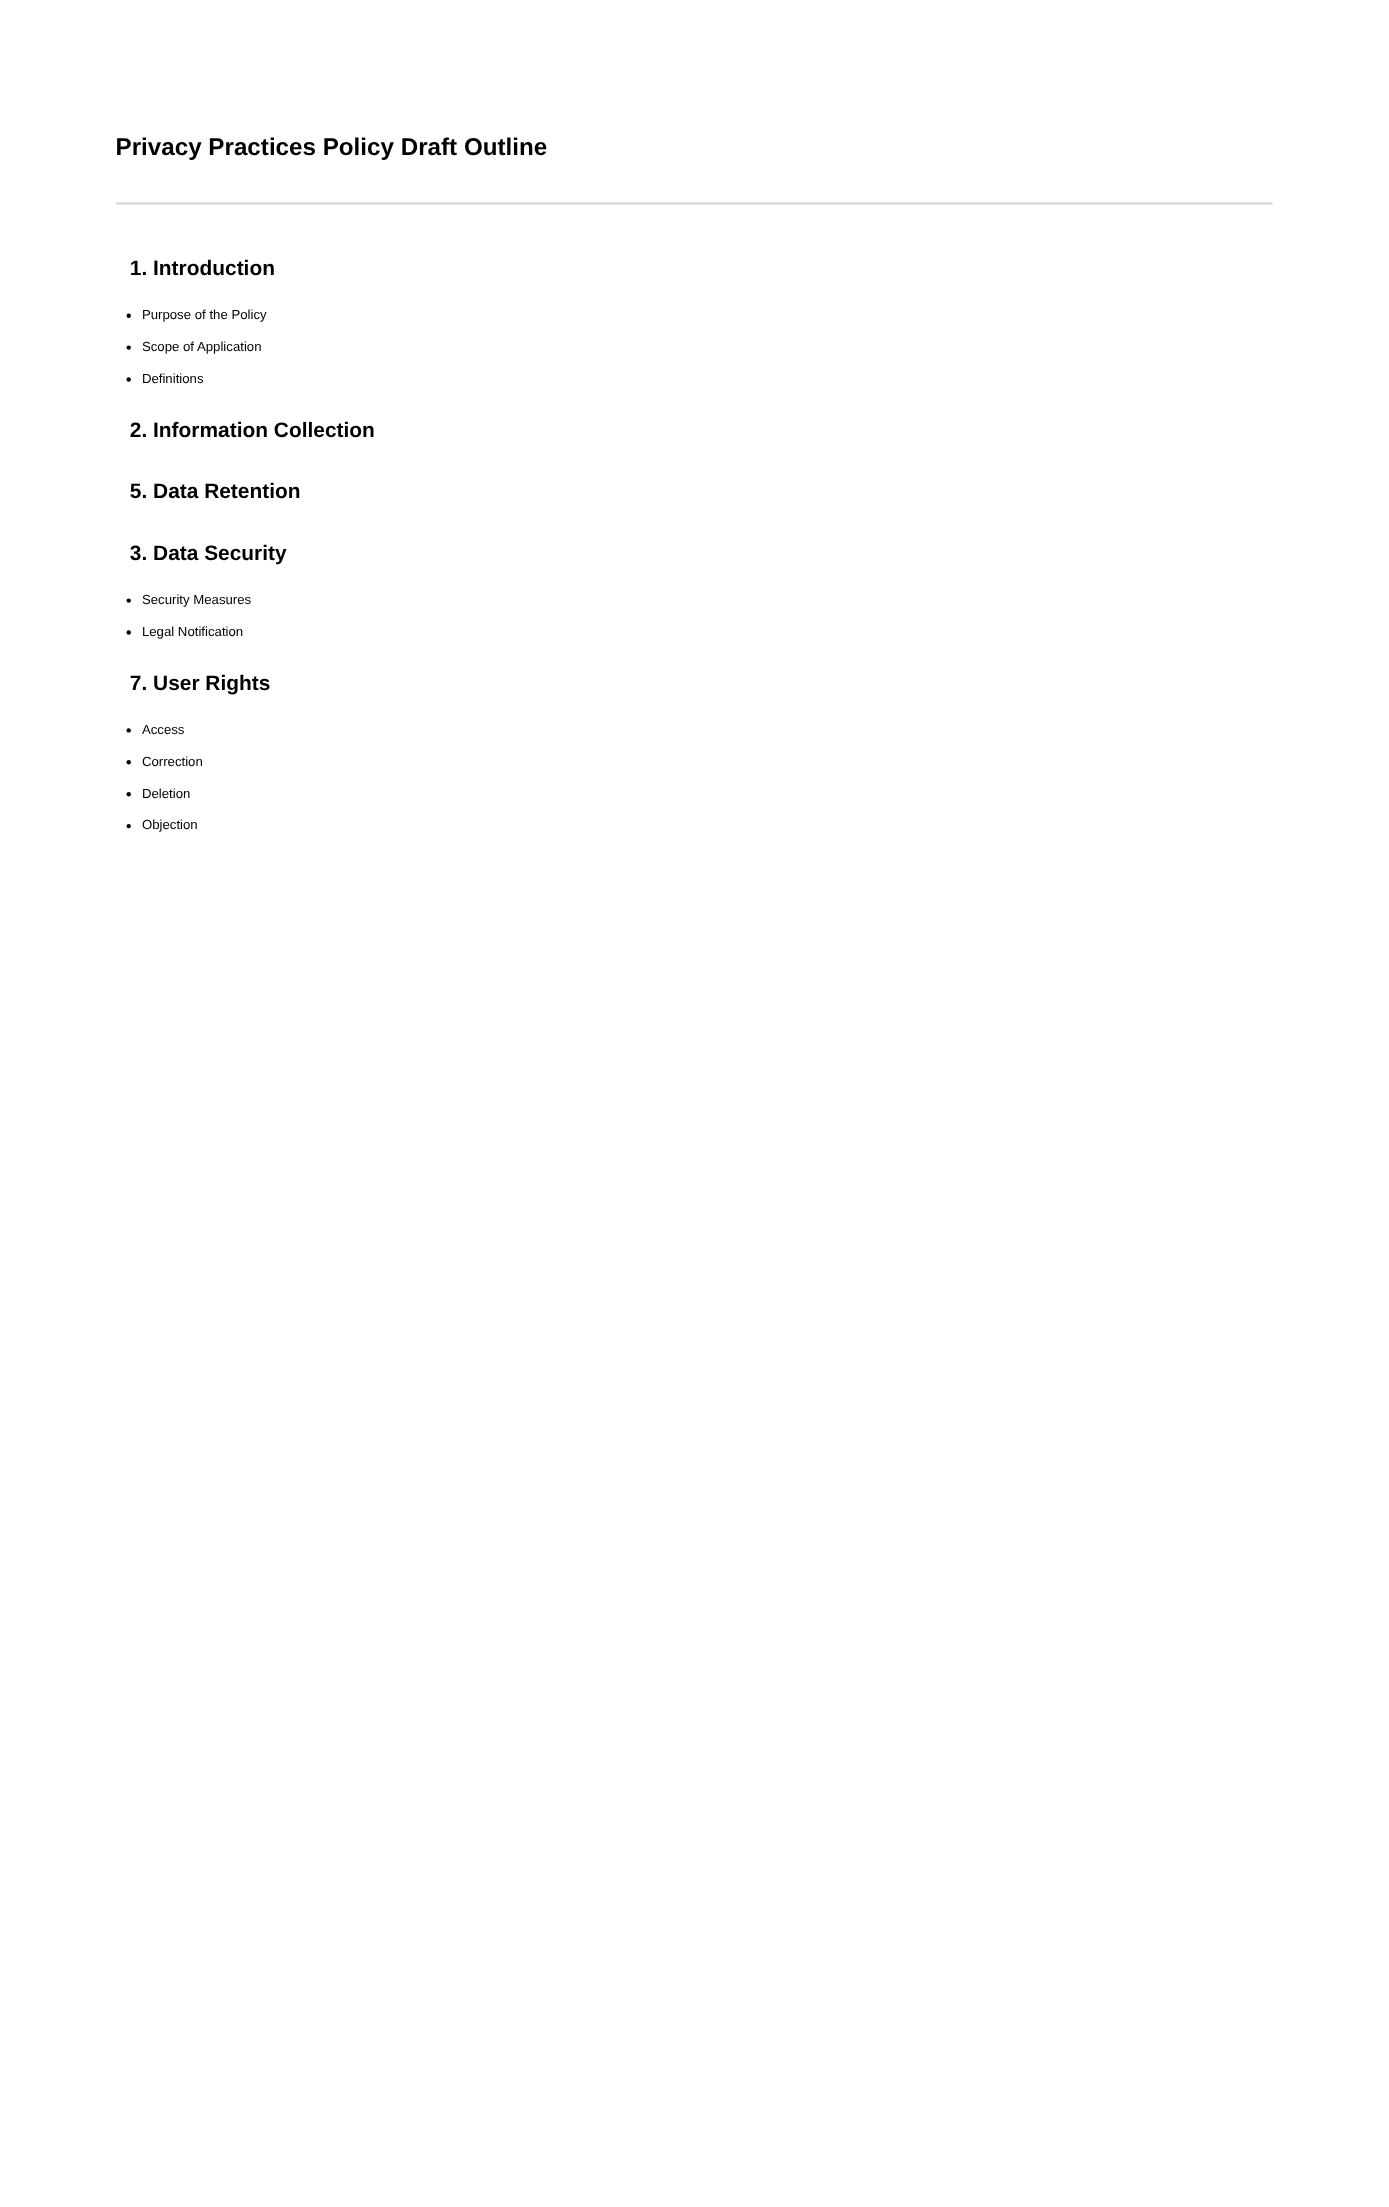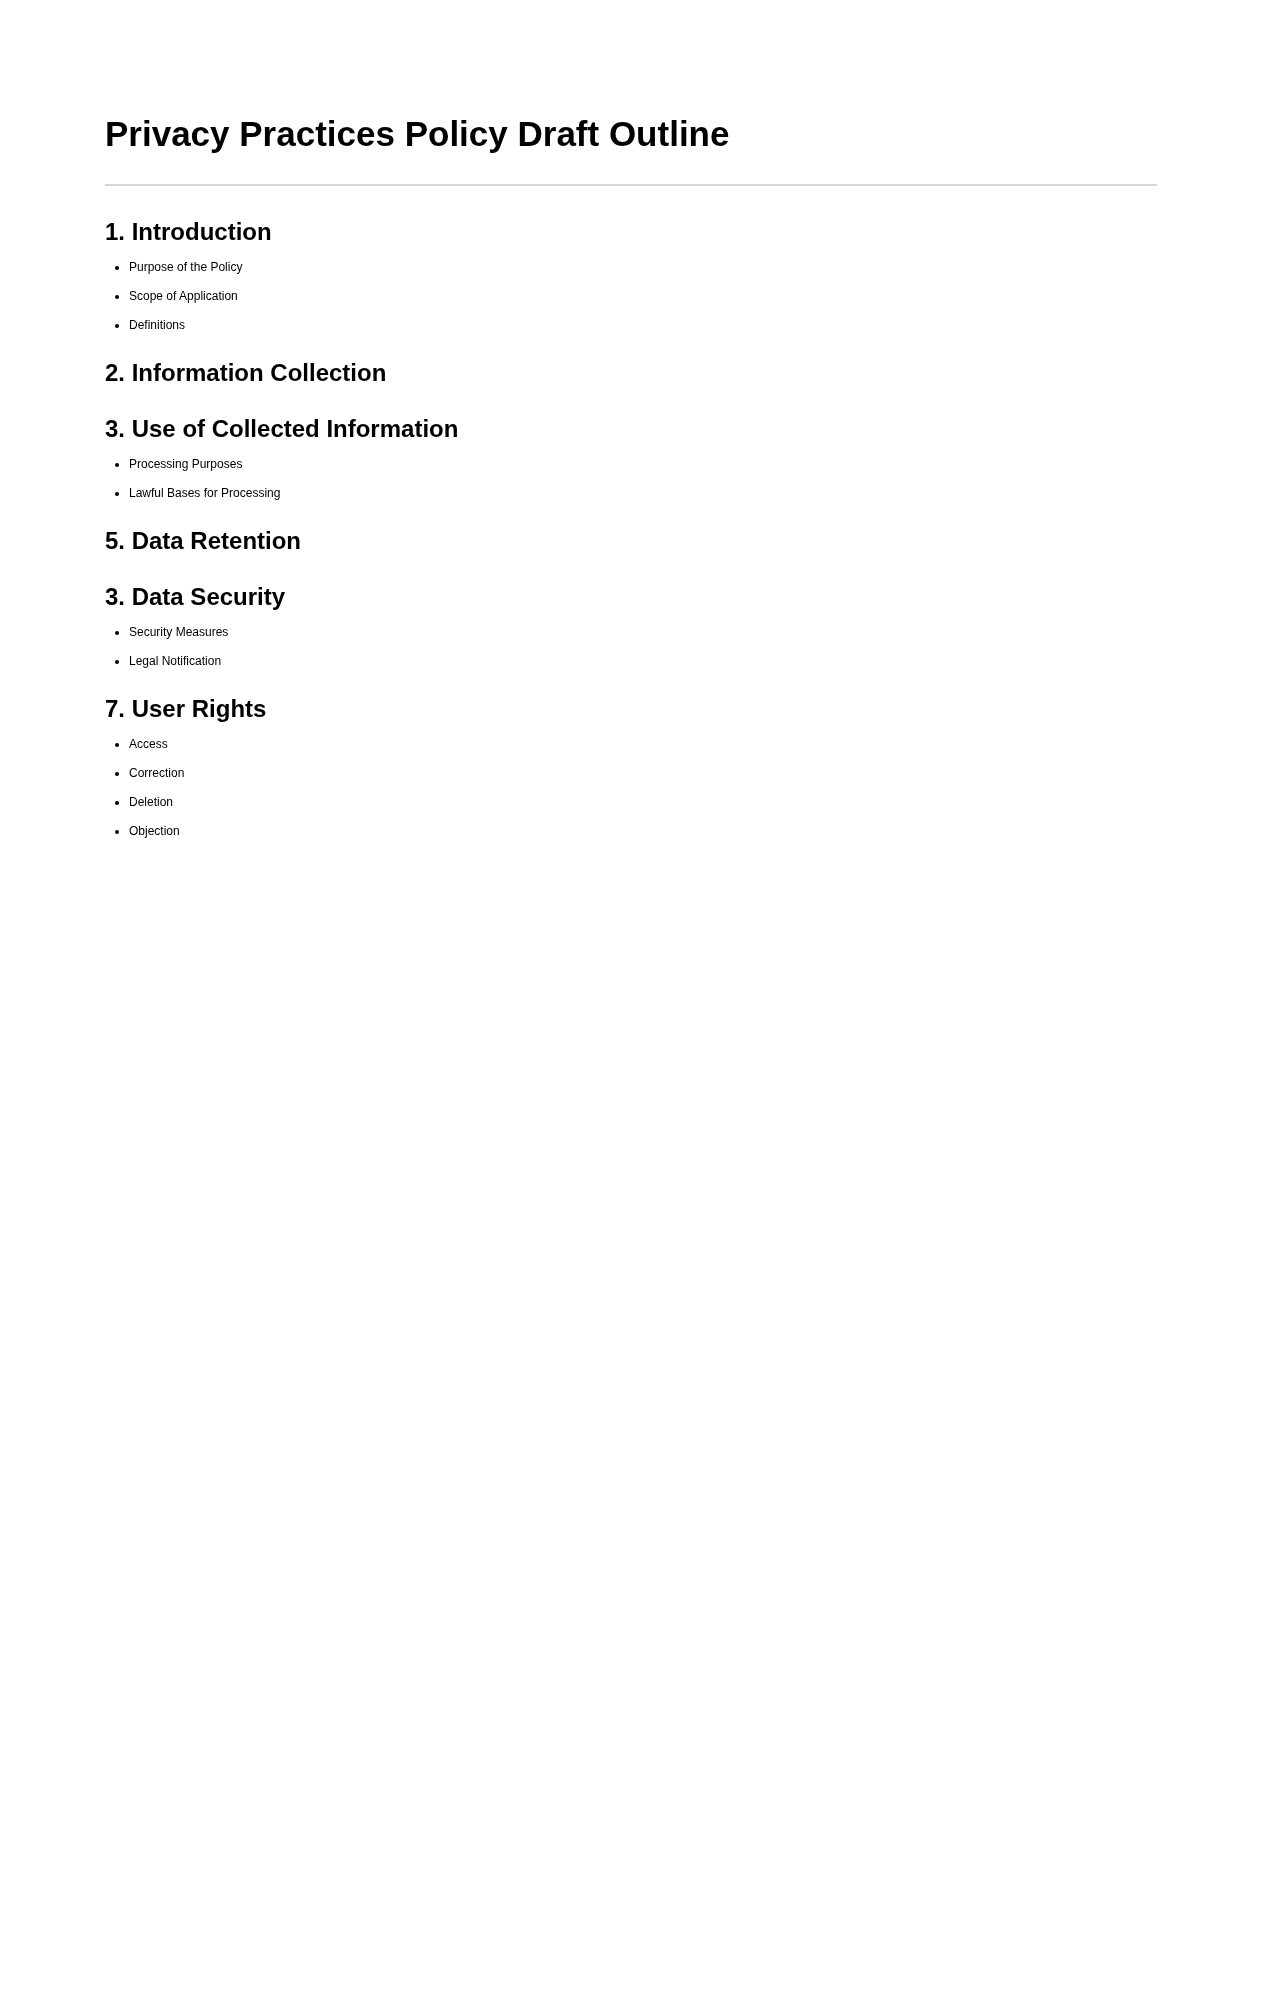--- a/index.html
+++ b/index.html
@@ -1,49 +1,42 @@
 <!DOCTYPE html>
 <html><head>
 <meta charset="utf-8">
 <style>
   html, body { margin: 0; padding: 0; background: #ffffff; }
   body { width: 1263px; height: 2006px; font-family: "Liberation Sans", sans-serif; color: #000; position: relative; }
   .doc { position: absolute; left: 105px; top: 0; width: 1052px; height: 1300px; overflow: hidden; }
-  h1 { font-size: 35px; font-weight: bold; margin: 0; position: absolute; top: 114px; left: 0; line-height: 40px; white-space: nowrap; }
+  h1 { font-size: 22px; font-weight: bold; margin: 0; position: absolute; top: 114px; left: 0; line-height: 40px; white-space: nowrap; }
   .rule { position: absolute; top: 184px; left: 0; width: 1052px; height: 2px; background: #d6d6d6; }
   .sections { position: absolute; top: 214px; left: 0; width: 100%; }
   .section { margin-bottom: 20px; }
-  h2 { font-size: 24px; font-weight: bold; margin: 0; line-height: 36px; }
+  h2 { font-size: 19px; font-weight: bold; margin: 13px; line-height: 36px; }
   ul { margin: 0; padding-left: 24px; list-style: disc; }
   li { font-size: 12px; line-height: 20px; margin: 7px 0 9px 0; height: 20px; }
 </style>
 </head>
 <body>
 
 <div class="doc">
   <h1>Privacy Practices Policy Draft Outline</h1>
   <div class="rule"></div>
   <div class="sections" id="sections">
       <div class="section">
         <h2>1. Introduction</h2>
         <ul>
           <li>Purpose of the Policy</li>
           <li>Scope of Application</li>
           <li>Definitions</li>
         </ul>
       </div>
       <div class="section">
         <h2>2. Information Collection</h2>
-      </div>
-      <div class="section">
-        <h2>3. Use of Collected Information</h2>
-        <ul>
-          <li>Processing Purposes</li>
-          <li>Lawful Bases for Processing</li>
-        </ul>
       </div>
       <div class="section">
         <h2>5. Data Retention</h2>
       </div>
       <div class="section">
         <h2>3. Data Security</h2>
         <ul>
           <li>Security Measures</li>
           <li>Legal Notification</li>
         </ul>

